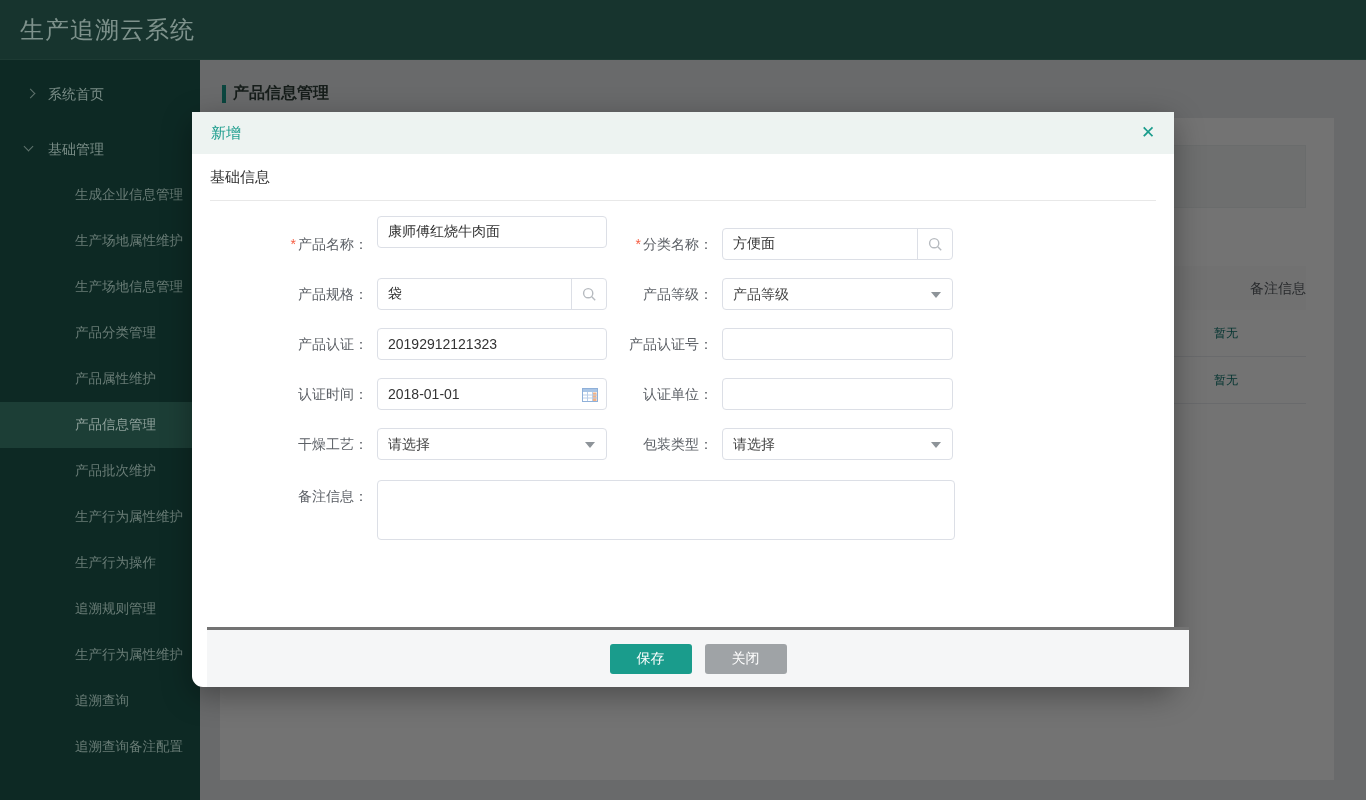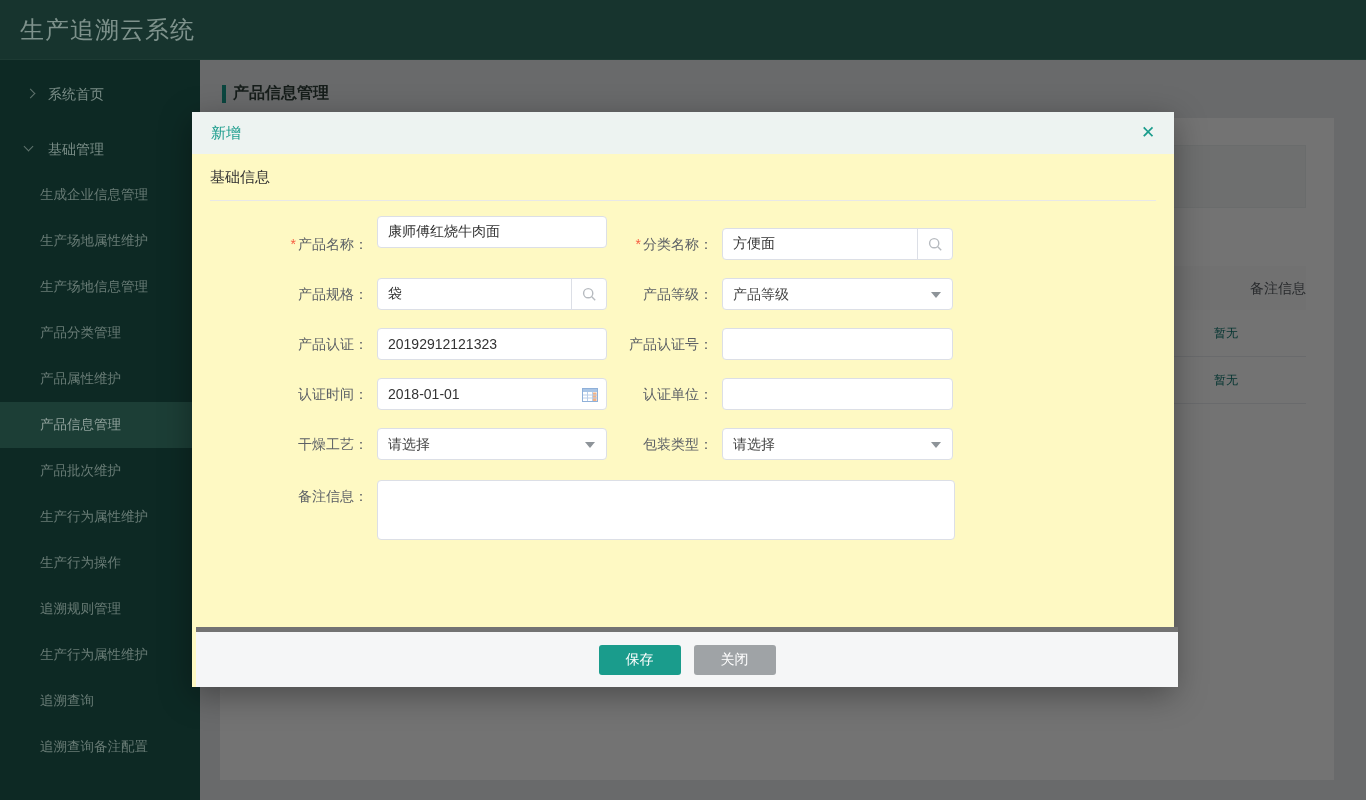--- a/index.html
+++ b/index.html
@@ -18,21 +18,21 @@
     background:#0d2924; }
   .side-item { position:absolute; left:0; width:200px; height:40px; line-height:40px;
     color:#7a8d87; font-size:14px; cursor:pointer; }
   .side-item .lbl { position:absolute; left:48px; }
   .chev { position:absolute; display:inline-block; width:7px; height:7px;
     border-right:1.6px solid #5f736d; border-bottom:1.6px solid #5f736d; }
   .chev.right { left:27px; top:16px; transform:rotate(-45deg); }
   .chev.down  { left:25px; top:14px; transform:rotate(45deg); }
   .submenu { position:absolute; left:0; top:112px; width:200px; }
   .sub-item { position:relative; width:200px; height:46px; line-height:46px;
-    color:#697c76; font-size:13.5px; padding-left:40px; cursor:pointer; white-space:nowrap; }
+    color:#697c76; font-size:13.5px; padding-left:75px; cursor:pointer; white-space:nowrap; }
   .sub-item.selected { background:#1c3e36; color:#90a29c; }
 
   
   .content { position:absolute; left:200px; top:60px; width:1166px; height:740px;
     background:#e9ecee; }
   .page-head { position:absolute; left:0; top:0; width:1166px; height:55px; }
   .accent-bar { position:absolute; left:22px; top:25px; width:4px; height:18px; background:#1a9c8c; }
   .page-title { position:absolute; left:33px; top:23px; font-size:16px; font-weight:bold; color:#31403b; }
   .panel { position:absolute; left:20px; top:58px; width:1114px; height:662px; background:#ffffff; }
   .search-box { position:absolute; left:20px; top:27px; width:1066px; height:63px;
@@ -41,21 +41,21 @@
   .bg-thead { height:44px; background:#fafbfb; display:flex; justify-content:flex-end; }
   .bg-th { width:160px; text-align:right; line-height:44px; font-size:14px; color:#5c6066; }
   .bg-row { height:47px; display:flex; justify-content:flex-end; border-bottom:1px solid #e9ecef; }
   .bg-td { width:160px; text-align:center; line-height:47px; font-size:12px; color:#0f766e; }
 
   .mask { position:absolute; left:200px; top:60px; width:1166px; height:740px;
     background:rgba(0,0,0,0.55); }
 
   
   .modal { position:absolute; left:192px; top:112px; width:982px; height:575px;
-    background:#fef9c3; box-shadow:0 8px 30px rgba(0,0,0,0.35); }
+    background:#ffffff; box-shadow:0 8px 30px rgba(0,0,0,0.35);border-radius:11px; }
   .modal-head { position:absolute; left:0; top:0; width:982px; height:42px; background:#edf3f1; }
   .modal-title { position:absolute; left:19px; top:0; line-height:42px; font-size:15px; color:#1a9c8c; }
   .modal-close { position:absolute; right:15px; top:10px; width:22px; height:22px;
     font-size:17px; line-height:22px; text-align:center; color:#1a9c8c; cursor:pointer; }
   .section-title { position:absolute; left:18px; top:56px; font-size:15px; color:#333; }
   .section-line { position:absolute; left:18px; top:88px; width:946px; height:1px; background:#e8e8e8; }
 
   .f-label { position:absolute; height:32px; line-height:32px; text-align:right;
     font-size:14px; color:#5c6066; white-space:nowrap; }
   .req { color:#f65b40; margin-right:2px; font-size:14px; }
@@ -67,22 +67,22 @@
     align-items:center; justify-content:center; cursor:pointer; }
   .cal-icon { position:absolute; right:8px; top:8px; cursor:pointer; }
   .select { position:absolute; height:32px; border:1px solid #dcdfe6; border-radius:4px;
     background:#fff; line-height:30px; font-size:14px; color:#444; padding-left:10px; cursor:pointer; }
   .tri { position:absolute; right:11px; top:13px; width:0; height:0;
     border-left:5px solid transparent; border-right:5px solid transparent; border-top:6px solid #8e9499; }
   .f-textarea { position:absolute; left:185px; top:368px; width:578px; height:60px;
     border:1px solid #dcdfe6; border-radius:4px; resize:none; font-size:14px; color:#333;
     padding:6px 10px; outline:none; font-family:inherit; }
 
-  .modal-foot { position:absolute; left:4px; bottom:0; width:982px; height:60px;
-    background:#f5f6f7; border-top:5px solid #737373; display:flex;
+  .modal-foot { position:absolute; left:15px; bottom:0; width:982px; height:60px;
+    background:#f5f6f7; border-top:3px solid #737373; display:flex;
     align-items:center; justify-content:center; gap:13px; }
   .btn { height:30px; padding:0 27px; border:none; border-radius:3px; font-size:14px;
     color:#ffffff; cursor:pointer; font-family:inherit; }
   .btn-save { background:#1a9c8c; }
   .btn-close { background:#9fa3a6; }
 </style>
 </head>
 <body>
 
 <div class="stage">

